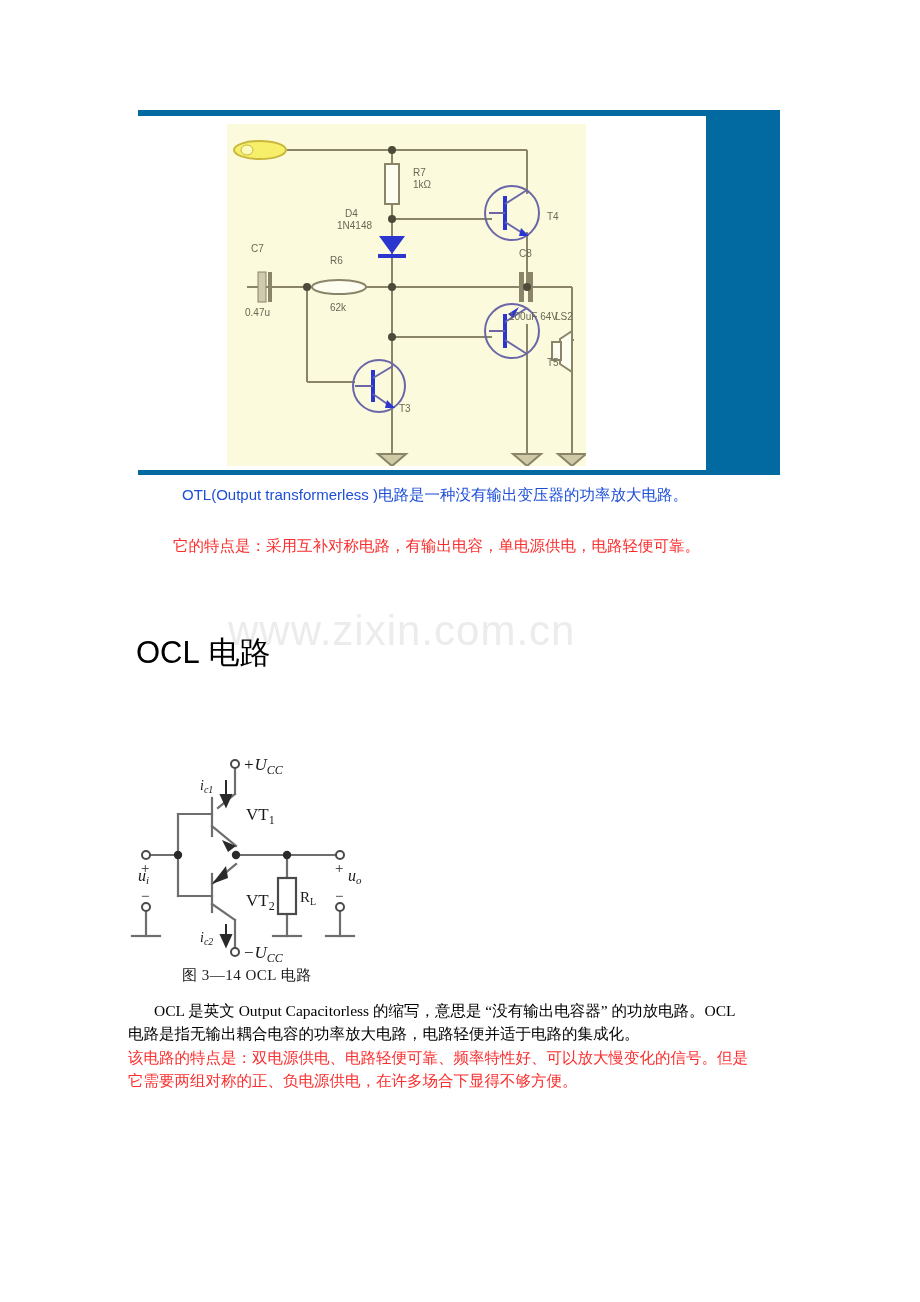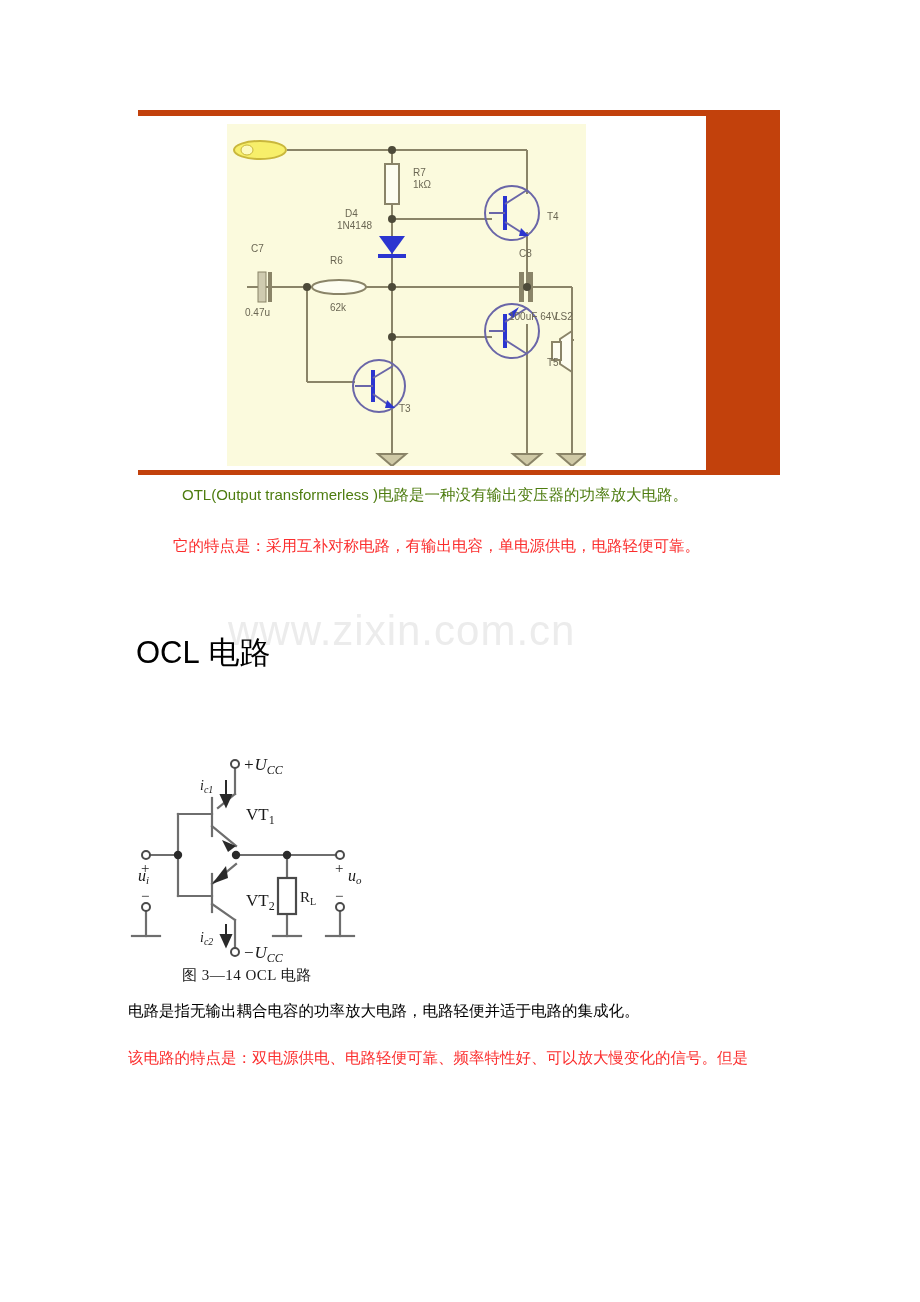--- a/index.html
+++ b/index.html
@@ -29,21 +29,21 @@
     user-select: none;
   }
 
   
   .otl-image-frame {
     position: absolute;
     left: 138px;
     top: 110px;
     width: 642px;
     height: 365px;
-    background: #c2410c;
+    background: #0369a1;
     z-index: 1;
   }
   .otl-image-white {
     position: absolute;
     left: 0px;
     top: 6px;
     width: 568px;
     height: 354px;
     background: #ffffff;
   }
@@ -59,21 +59,21 @@
 
   
   .para {
     position: absolute;
     font-size: 15.5px;
     line-height: 21px;
     color: #000000;
     z-index: 2;
     white-space: nowrap;
   }
-  .para.black { color:#4d7c0f; }
+  .para.black { color:#1d4ed8; }
   .para.red   { color:#fb2d2d; }
 
   .p-otl-1 {
     left: 182px;
     top: 484px;
     font-family: "Liberation Sans", sans-serif;
     font-size: 15px;
   }
   .p-otl-1 .cn { font-family: "Liberation Serif", serif; font-size: 15.5px; }
 
@@ -364,18 +364,20 @@
       <text x="11" y="153" font-size="15">−</text>
       <text x="205" y="125" font-size="15">+</text>
       <text x="205" y="153" font-size="15">−</text>
     </g>
   </svg>
 </div>
 
 <div class="ocl-caption">图 3—14   OCL 电路</div>
 
 <div class="p-ocl-1">
+  <span class="nowrapline"><span class="indent"></span><span>OCL 是英文 Output Capacitorless 的缩写，意思是 “没有输出电容器” 的功放电路。OCL</span></span>
   <span class="nowrapline">电路是指无输出耦合电容的功率放大电路，电路轻便并适于电路的集成化。</span>
 </div>
 
 <div class="p-ocl-2">
   <span class="nowrapline">该电路的特点是：双电源供电、电路轻便可靠、频率特性好、可以放大慢变化的信号。但是</span>
+  <span class="nowrapline">它需要两组对称的正、负电源供电，在许多场合下显得不够方便。</span>
 </div>
 
 </body></html>

